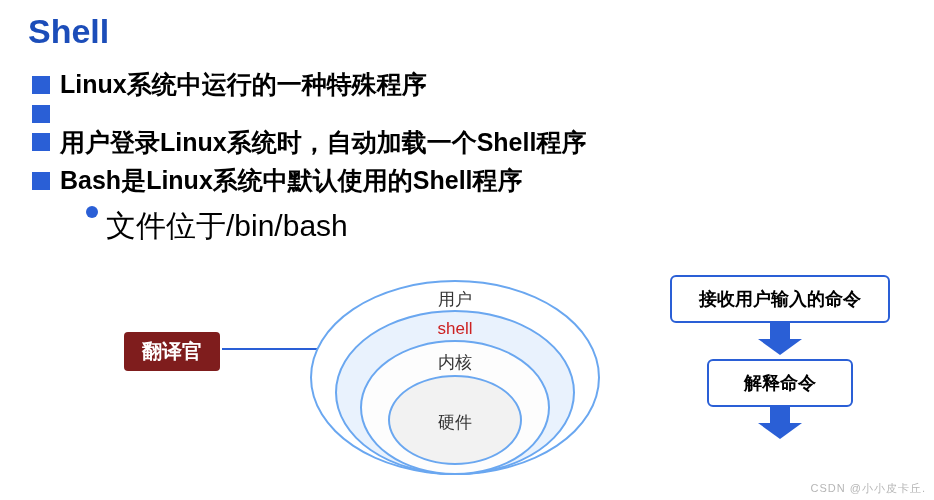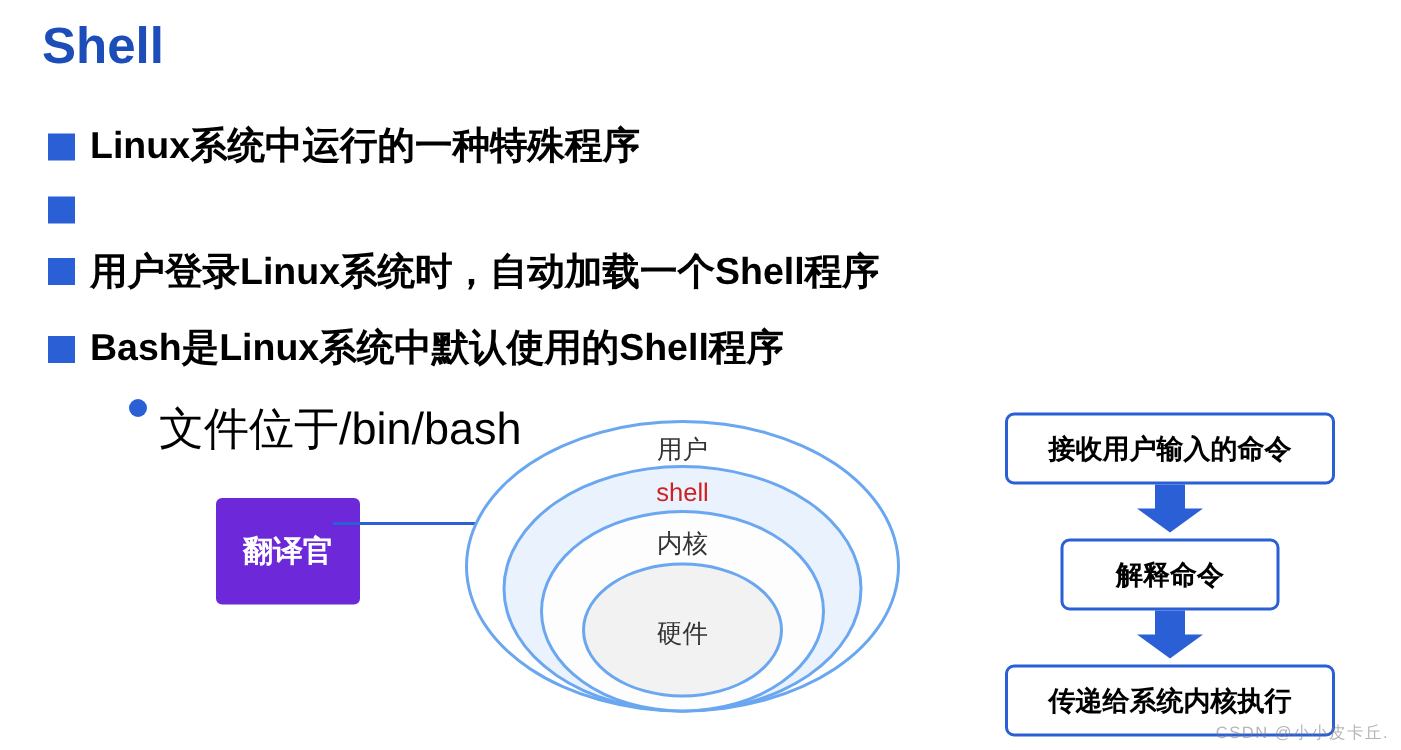--- a/index.html
+++ b/index.html
@@ -19,21 +19,21 @@
   }
   .bullets {
     padding: 14px 0 0 32px;
   }
   .b1 {
     display: flex;
     align-items: center;
     font-size: 25px;
     font-weight: bold;
     color: #000;
-    margin: 14px 0;
+    margin: 1px 0;
     line-height: 1.5;
   }
   .sq {
     width: 18px;
     height: 18px;
     background: #2a5fd6;
     margin-right: 10px;
     flex: 0 0 18px;
   }
   .b2 {
@@ -54,27 +54,26 @@
     position: absolute;
     left: 0;
     top: 285px;
     width: 934px;
     height: 215px;
   }
   .callout-box {
     position: absolute;
     left: 124px;
     top: 47px;
-    background: #6d28d9;
+    background: #7f1d1d;
     color: #fff;
     font-size: 20px;
     font-weight: bold;
-    padding: 22px 18px;
+    padding: 6px 18px;
     border-radius: 4px;
-    margin-left: 20px;
   }
   .callout-line {
     position: absolute;
     left: 222px;
     top: 63px;
     width: 120px;
     height: 2px;
     background: #2a5fd6;
   }
   .callout-line::after {
@@ -216,18 +215,17 @@
 
   <div class="flow">
     <div class="flow-box">接收用户输入的命令</div>
     <div class="flow-arrow-wrap">
         <div class="flow-arrow"></div>
       </div>
     <div class="flow-box mid">解释命令</div>
     <div class="flow-arrow-wrap">
         <div class="flow-arrow"></div>
       </div>
-    <div class="flow-box">传递给系统内核执行</div>
   </div>
 
 </div>
 
 <div class="watermark">CSDN @小小皮卡丘.</div>
 
 </body></html>

